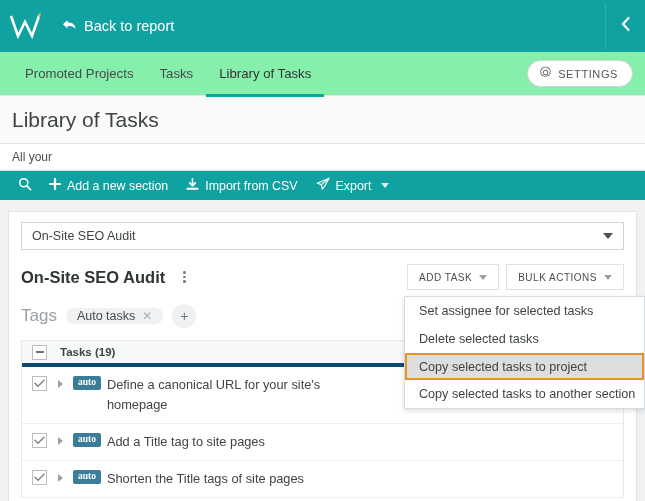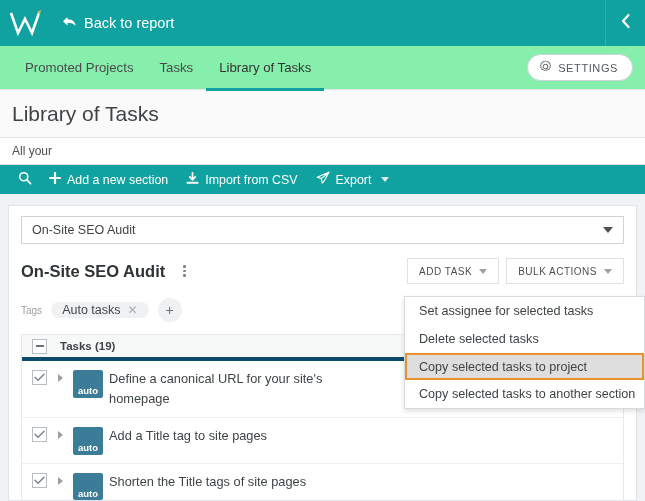--- a/index.html
+++ b/index.html
@@ -6,21 +6,21 @@
   html, body {
     width: 645px; height: 501px;
     font-family: "Liberation Sans", sans-serif;
     background: #ffffff;
     overflow: hidden;
   }
   .app { position: relative; width: 645px; height: 501px; background:#fff; }
 
   
   .topbar {
-    height: 46px; background: #10a2a0;
+    height: 52px; background: #10a2a0;
     display: flex; align-items: center;
     position: relative;
   }
   .logo {
     width: 54px; height: 46px;
     display: flex; align-items: center; justify-content: center;
     position: relative;
   }
   .logo svg { display: block; }
   .back-link {
@@ -145,21 +145,21 @@
     height: 26px; padding: 0 11px;
     font-size: 10px; letter-spacing: .5px; color: #4a4f53;
     cursor: pointer;
   }
   .tbtn + .tbtn { margin-left: 7px; }
 
   .tags-row {
     display: flex; align-items: center; gap: 9px;
     margin-top: 13px; height: 26px;
   }
-  .tags-label { font-size: 10px; color: #9a9fa3; text-align: center; }
+  .tags-label { font-size: 17px; color: #9a9fa3; text-align: center; }
   .chip {
     display: flex; align-items: center; gap: 7px;
     background: #f0f1f2; border-radius: 13px;
     height: 16px; padding: 0 11px;
     font-size: 12.5px; color: #44494d; cursor: pointer;
   }
   .chip .x { color: #a9aeb2; font-size: 12px; }
   .chip-add {
     width: 24px; height: 24px; border-radius: 50%;
     background: #f0f1f2; color: #6d7276;
@@ -199,23 +199,24 @@
   .cbox svg { display: block; }
   .expand {
     width: 0; height: 0; flex: none;
     border-top: 4px solid transparent; border-bottom: 4px solid transparent;
     border-left: 5px solid #9aa0a5;
     margin-right: 10px; margin-top: 5px; cursor: pointer;
   }
   .badge-auto {
     background: #3b7c98; color: #fff;
     font-size: 9.5px; font-weight: bold;
-    border-radius: 2px; padding: 16px 5px 2px 5px;
+    border-radius: 2px; padding: 2px 5px 2px 5px;
     margin-right: 6px; flex: none; margin-top: 1px;
     line-height: 1;
+    font-family: Liberation Serif, serif;
   }
   .task-text {
     font-size: 12.8px; color: #3f4447; line-height: 20px;
     max-width: 250px;
   }
 
   
   .menu {
     position: absolute;
     left: 404px; top: 296px; width: 241px;

